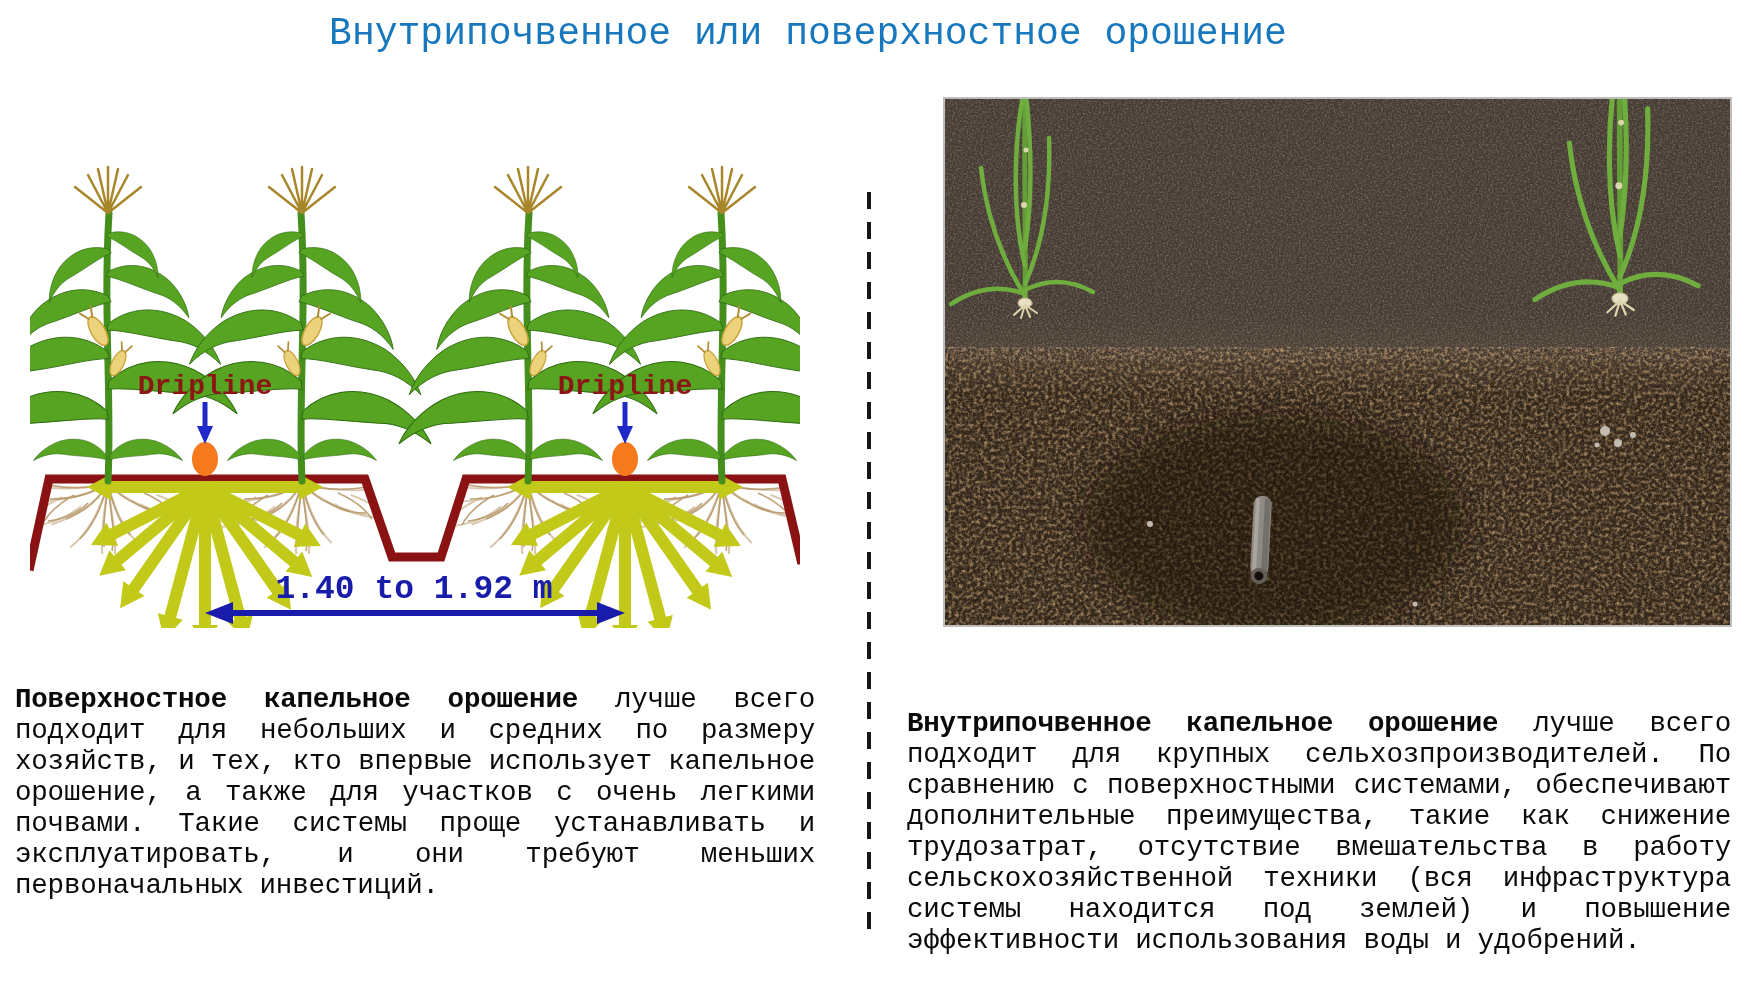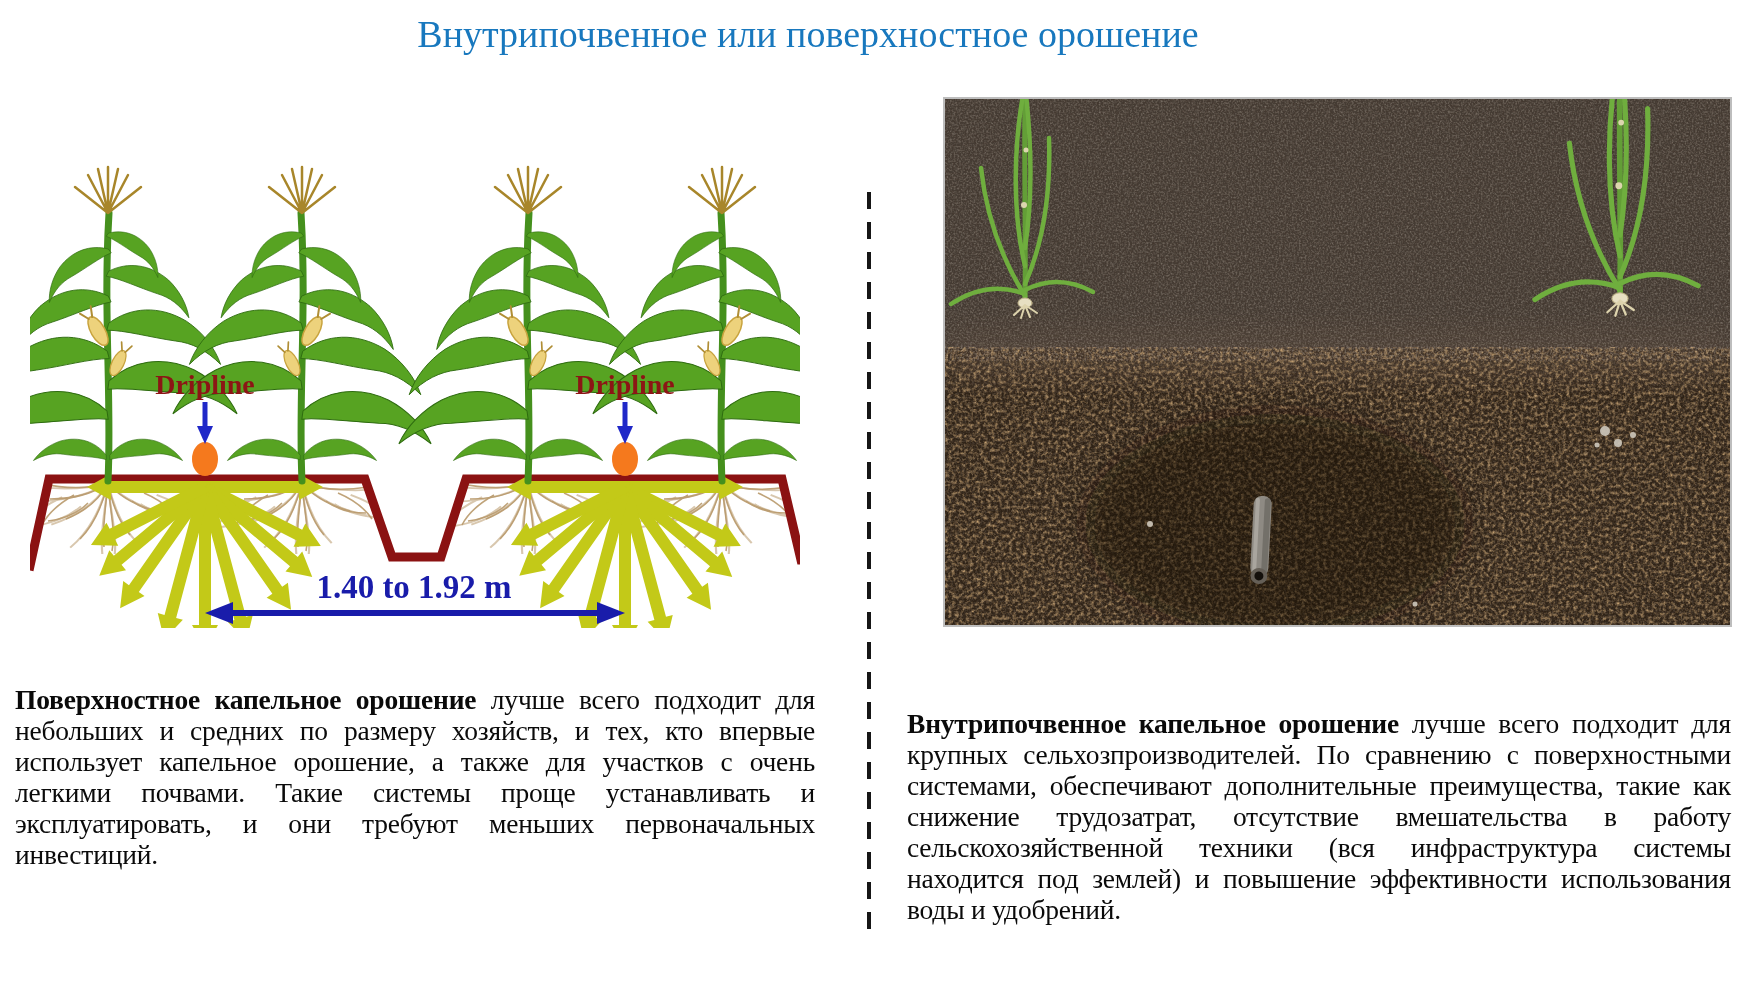--- a/index.html
+++ b/index.html
@@ -1,17 +1,17 @@
 <!DOCTYPE html>
 <html><head>
 <meta charset="utf-8">
 <style>
   html,body{margin:0;padding:0;background:#ffffff;}
   .page{position:relative;width:1746px;height:981px;background:#ffffff;overflow:hidden;
-        font-family:Liberation Serif, serif;}
+        font-family:Liberation Mono, monospace;}
   .title{position:absolute;left:0;top:12px;width:1746px;padding-right:130px;box-sizing:border-box;
          margin:0;text-align:center;font-size:38px;font-weight:400;color:#1878be;letter-spacing:0px;}
   .diagram{position:absolute;left:30px;top:150px;}
   .divider{position:absolute;left:864px;top:188px;}
   .photo{position:absolute;left:943px;top:97px;width:785px;height:526px;
          border:2px solid #bdbdbd;overflow:hidden;background:#463d35;}
   .caption{position:absolute;margin:0;font-size:27.5px;line-height:31px;color:#0a0a0a;
            text-align:justify;letter-spacing:-0.2px;}
   .caption .lead{font-weight:700;}
   .left-caption{left:15px;top:684px;width:800px;}

